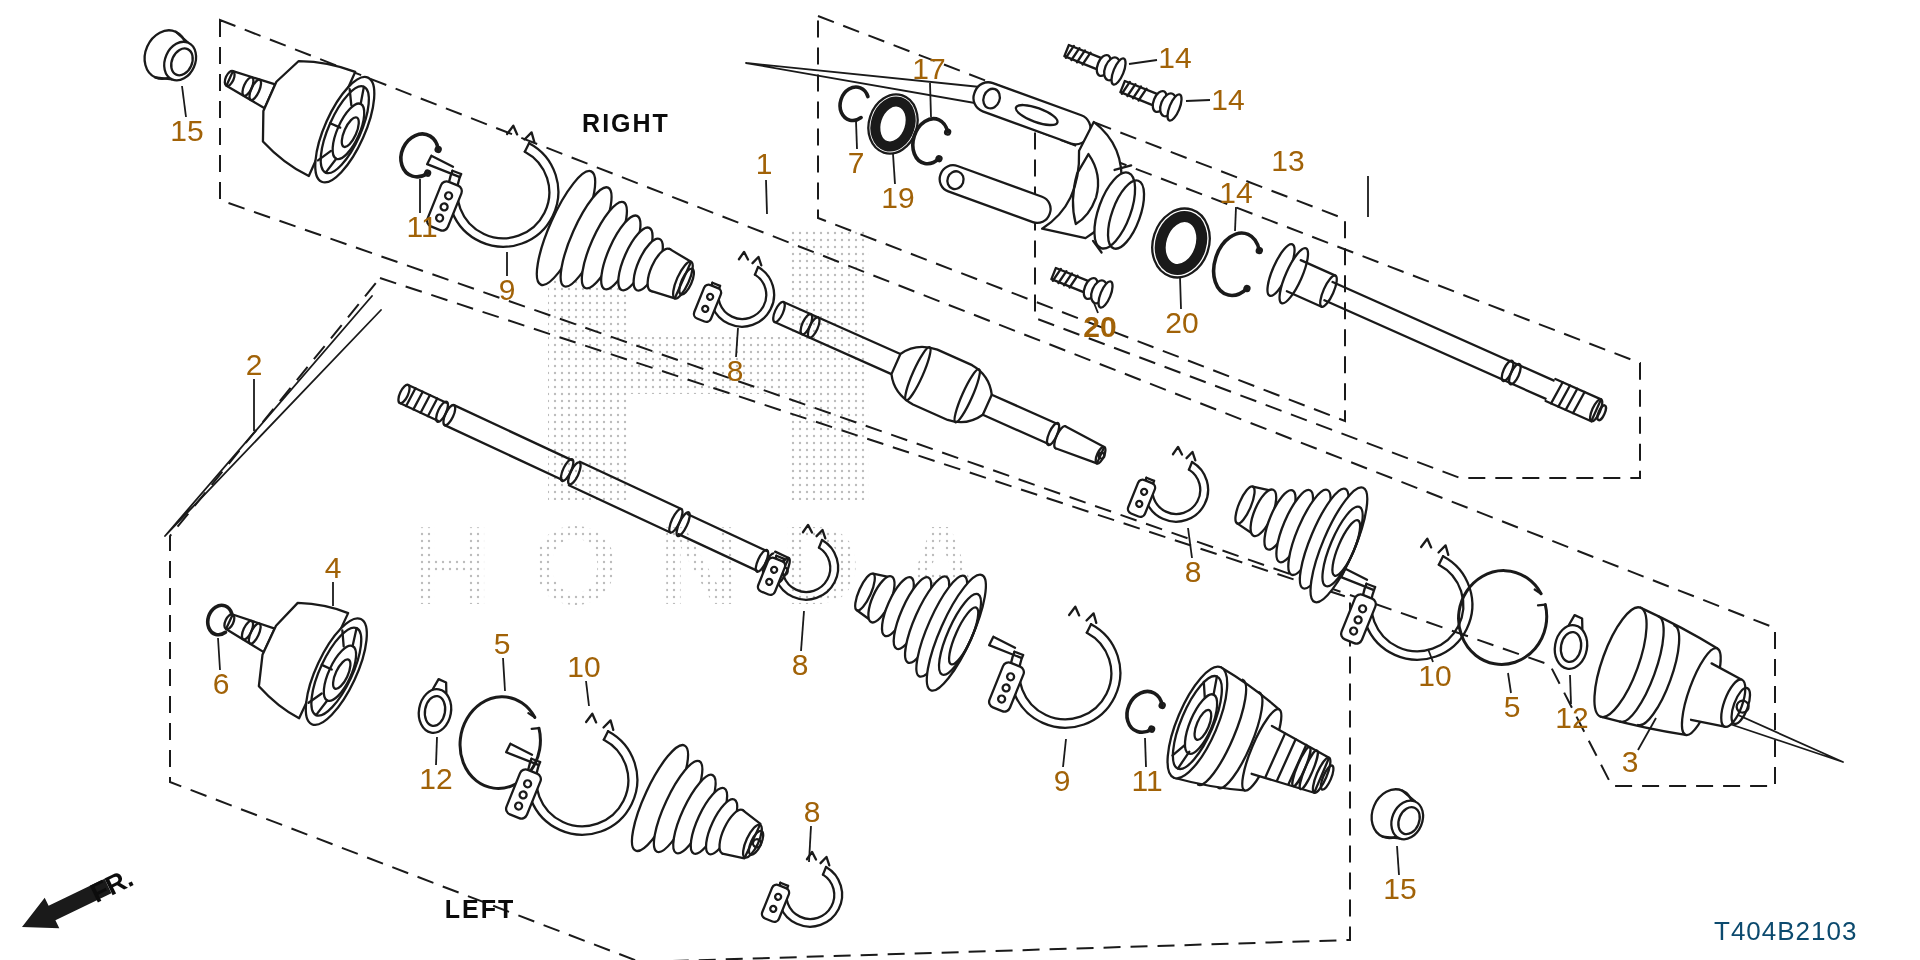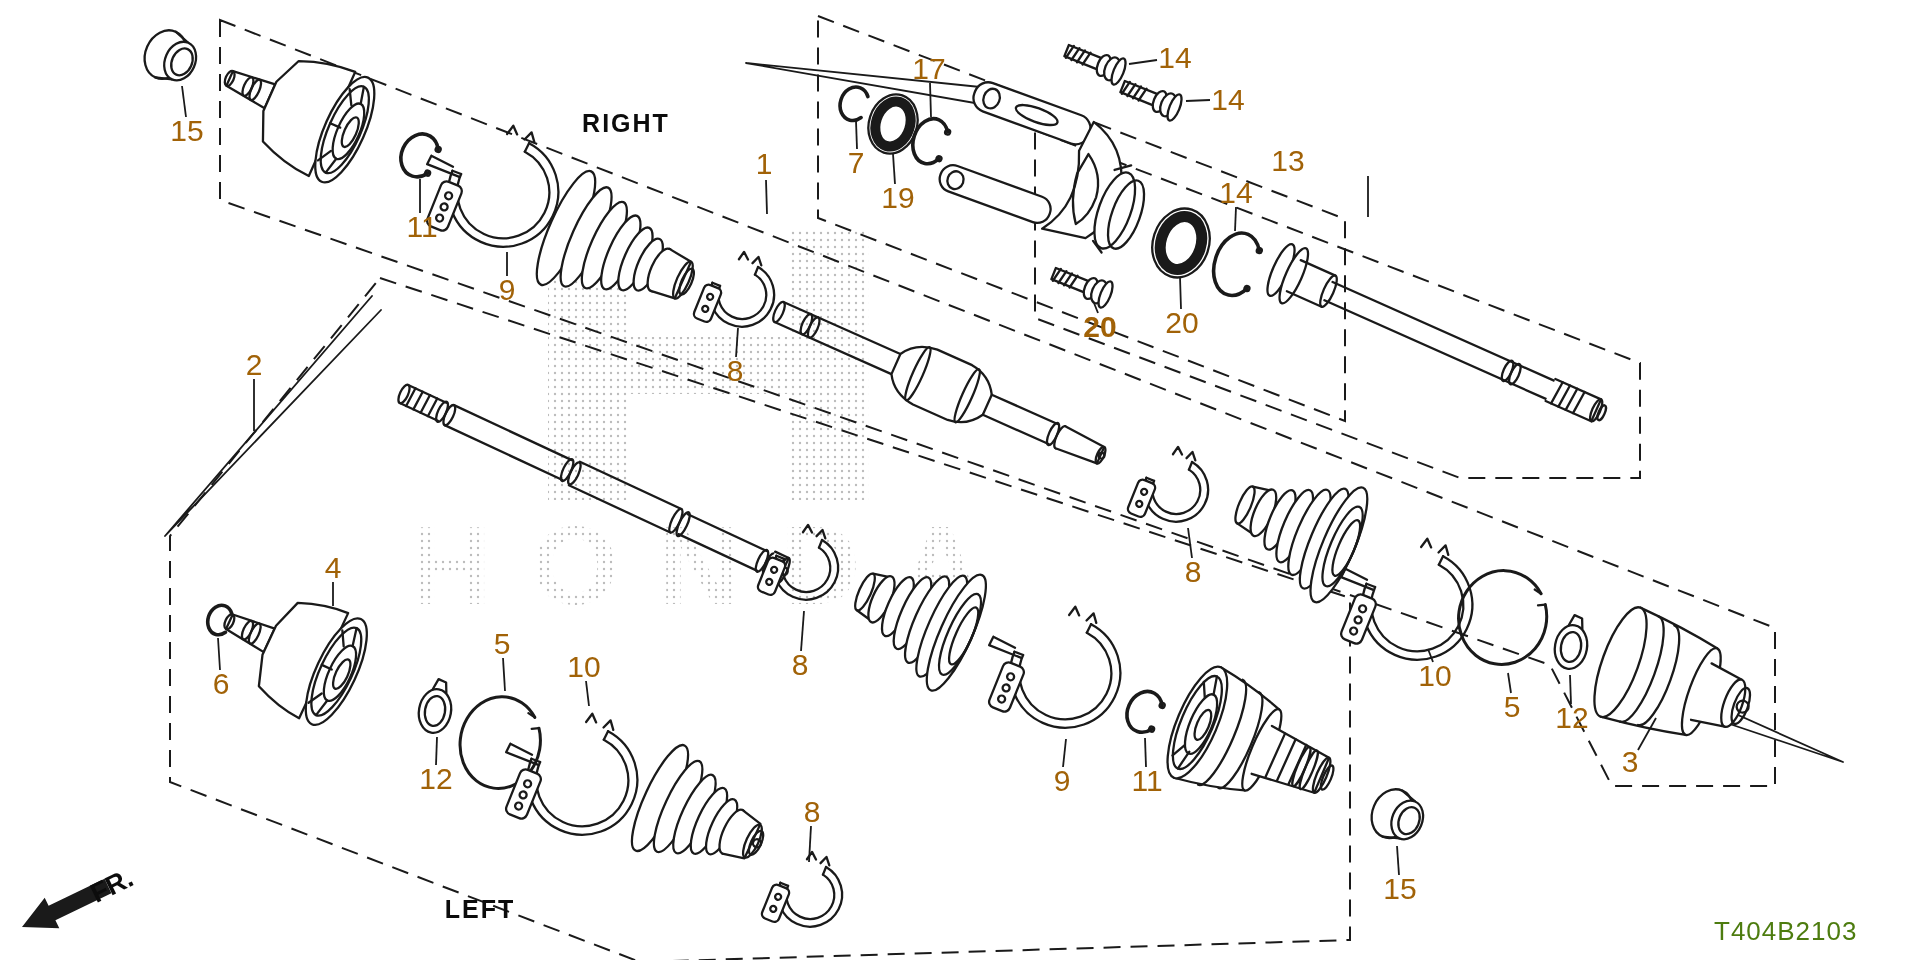--- a/index.html
+++ b/index.html
@@ -10,21 +10,21 @@
   .fw{fill:#fff;}
   .dash{stroke:#1a1a1a;fill:none;stroke-width:2;stroke-dasharray:17 10;}
   .thick{stroke-width:3.6;}
   .num{position:absolute;transform:translate(-50%,-50%);font-size:30px;color:#a16207;
        white-space:nowrap;line-height:1;}
   .side-label{position:absolute;transform:translate(-50%,-50%);font-weight:bold;
        font-size:25px;color:#0c0c0c;letter-spacing:2px;white-space:nowrap;}
   #fr-label{position:absolute;left:112px;top:886px;transform:translate(-50%,-50%) rotate(-26deg);
        font-weight:bold;font-size:27px;color:#0c0c0c;}
   #code-label{position:absolute;left:1714px;top:916px;width:130px;text-align:right;
-       font-size:26px;color:#4d7c0f;letter-spacing:1px;}
+       font-size:26px;color:#0c4a6e;letter-spacing:1px;}
 </style>
 </head>
 <body>
 
 <div id="stage">
 
 <svg id="art" width="1920" height="960" viewBox="0 0 1920 960">
   <defs>
     <pattern id="wm" width="7" height="7" patternUnits="userSpaceOnUse">
       <circle cx="2" cy="2" r="1.2" fill="#bcbcbc"></circle>

